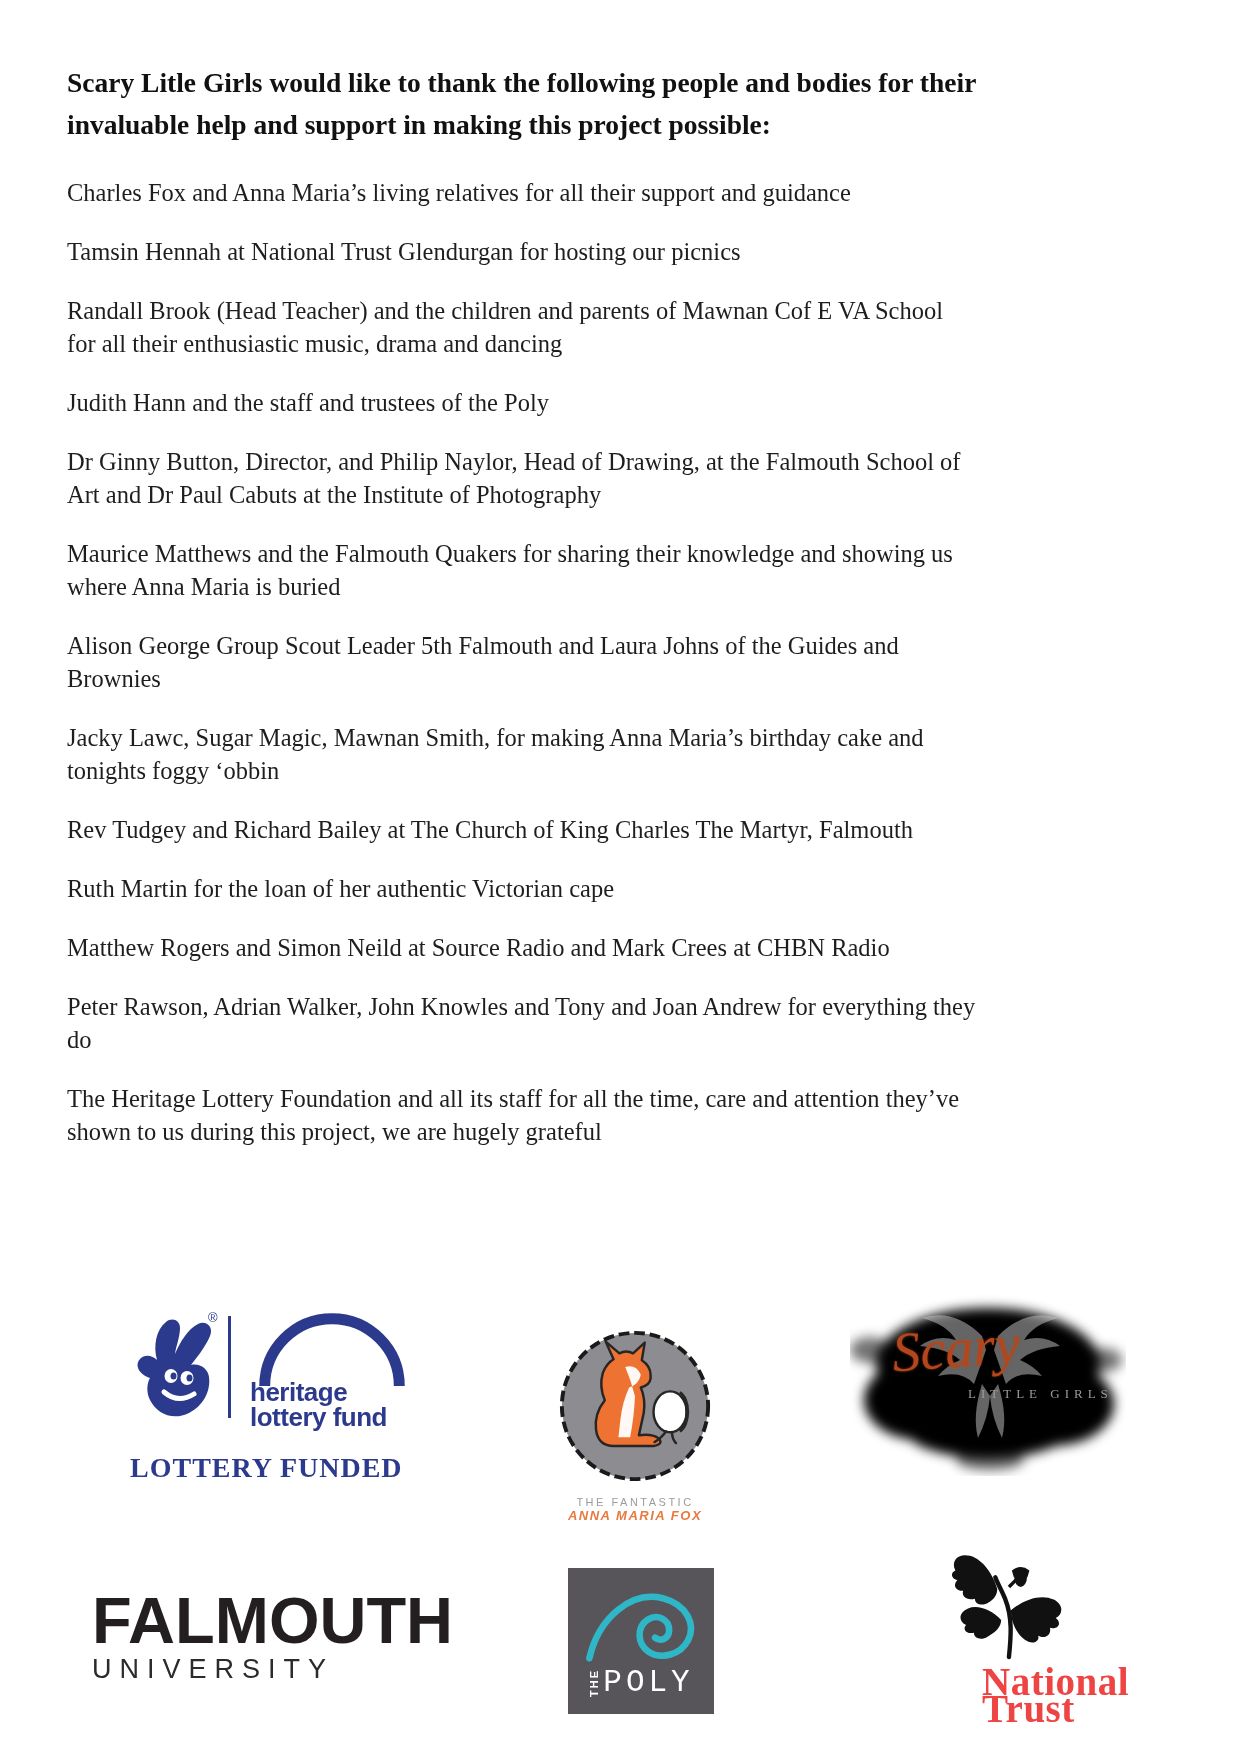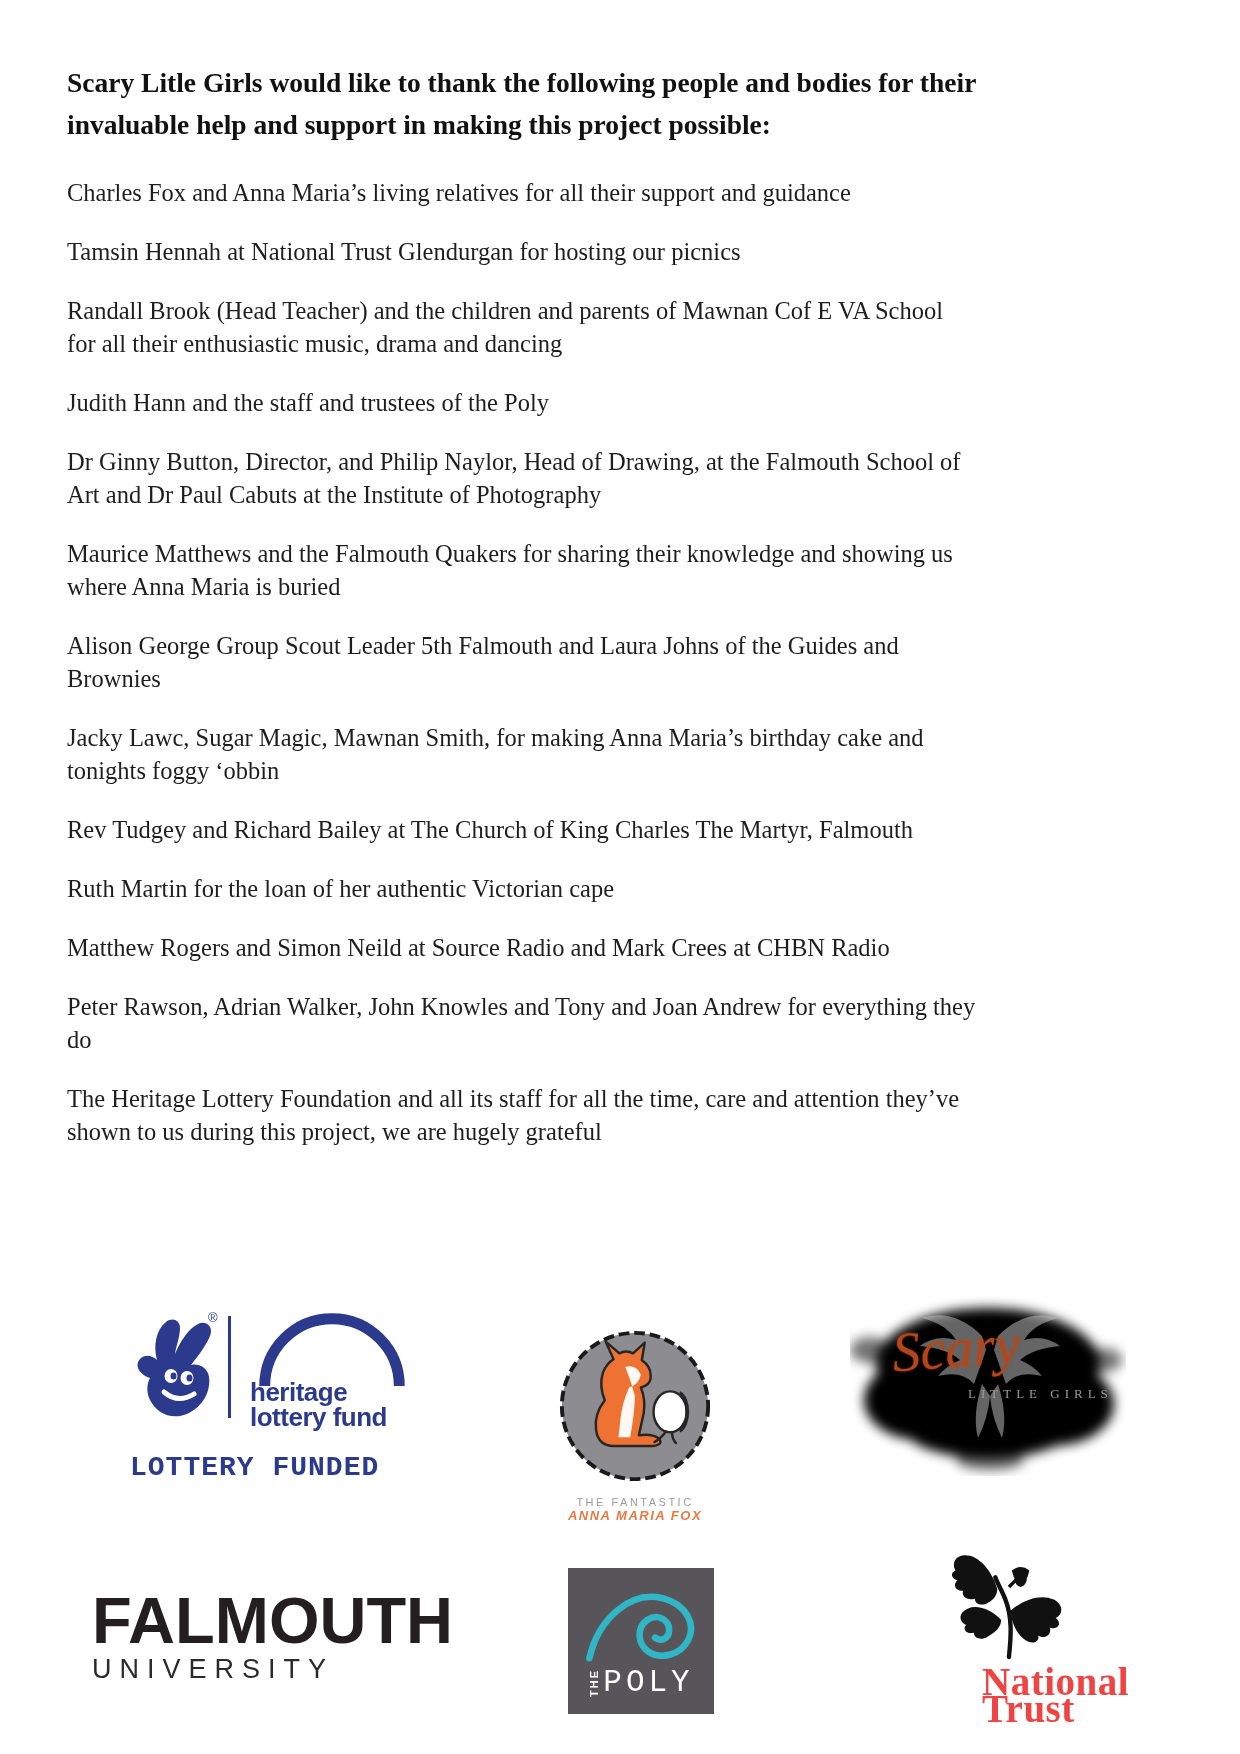--- a/index.html
+++ b/index.html
@@ -23,21 +23,21 @@
   .hlf-top{display:flex;align-items:flex-start;}
   .hlf-divider{width:3px;height:102px;background:#2b3a8c;margin:4px 13px 0 6px;}
   .hlf-arch-block{width:178px;position:relative;}
   .hlf-arch-block svg{display:block;}
   .hlf-text{
     font-family:"Liberation Sans", sans-serif;font-weight:700;font-size:26px;
     line-height:25px;letter-spacing:-0.5px;color:#2b3a8c;margin-top:-6px;padding-left:6px;
   }
   .hlf-reg{position:absolute;left:78px;top:-2px;font-family:"Liberation Sans",sans-serif;font-size:13px;color:#2b3a8c;}
   .hlf-funded{
-    font-family:Liberation Mono, monospace;font-weight:700;font-size:28px;
+    font-family:Liberation Serif, serif;font-weight:700;font-size:28px;
     letter-spacing:1px;color:#2b3a8c;margin-top:14px;white-space:nowrap;
   }
   
   .foxlogo{left:557px;top:1328px;width:156px;text-align:center;}
   .fox-caption{margin-top:8px;font-family:"Liberation Sans", sans-serif;line-height:13px;}
   .fox-cap1{font-size:11px;letter-spacing:2.5px;color:#9c9c9c;}
   .fox-cap2{font-size:13px;letter-spacing:1.5px;color:#e8793f;font-weight:700;font-style:italic;}
   
   .slg{left:850px;top:1288px;width:276px;height:188px;}
   .slg svg{position:absolute;left:0;top:0;}

